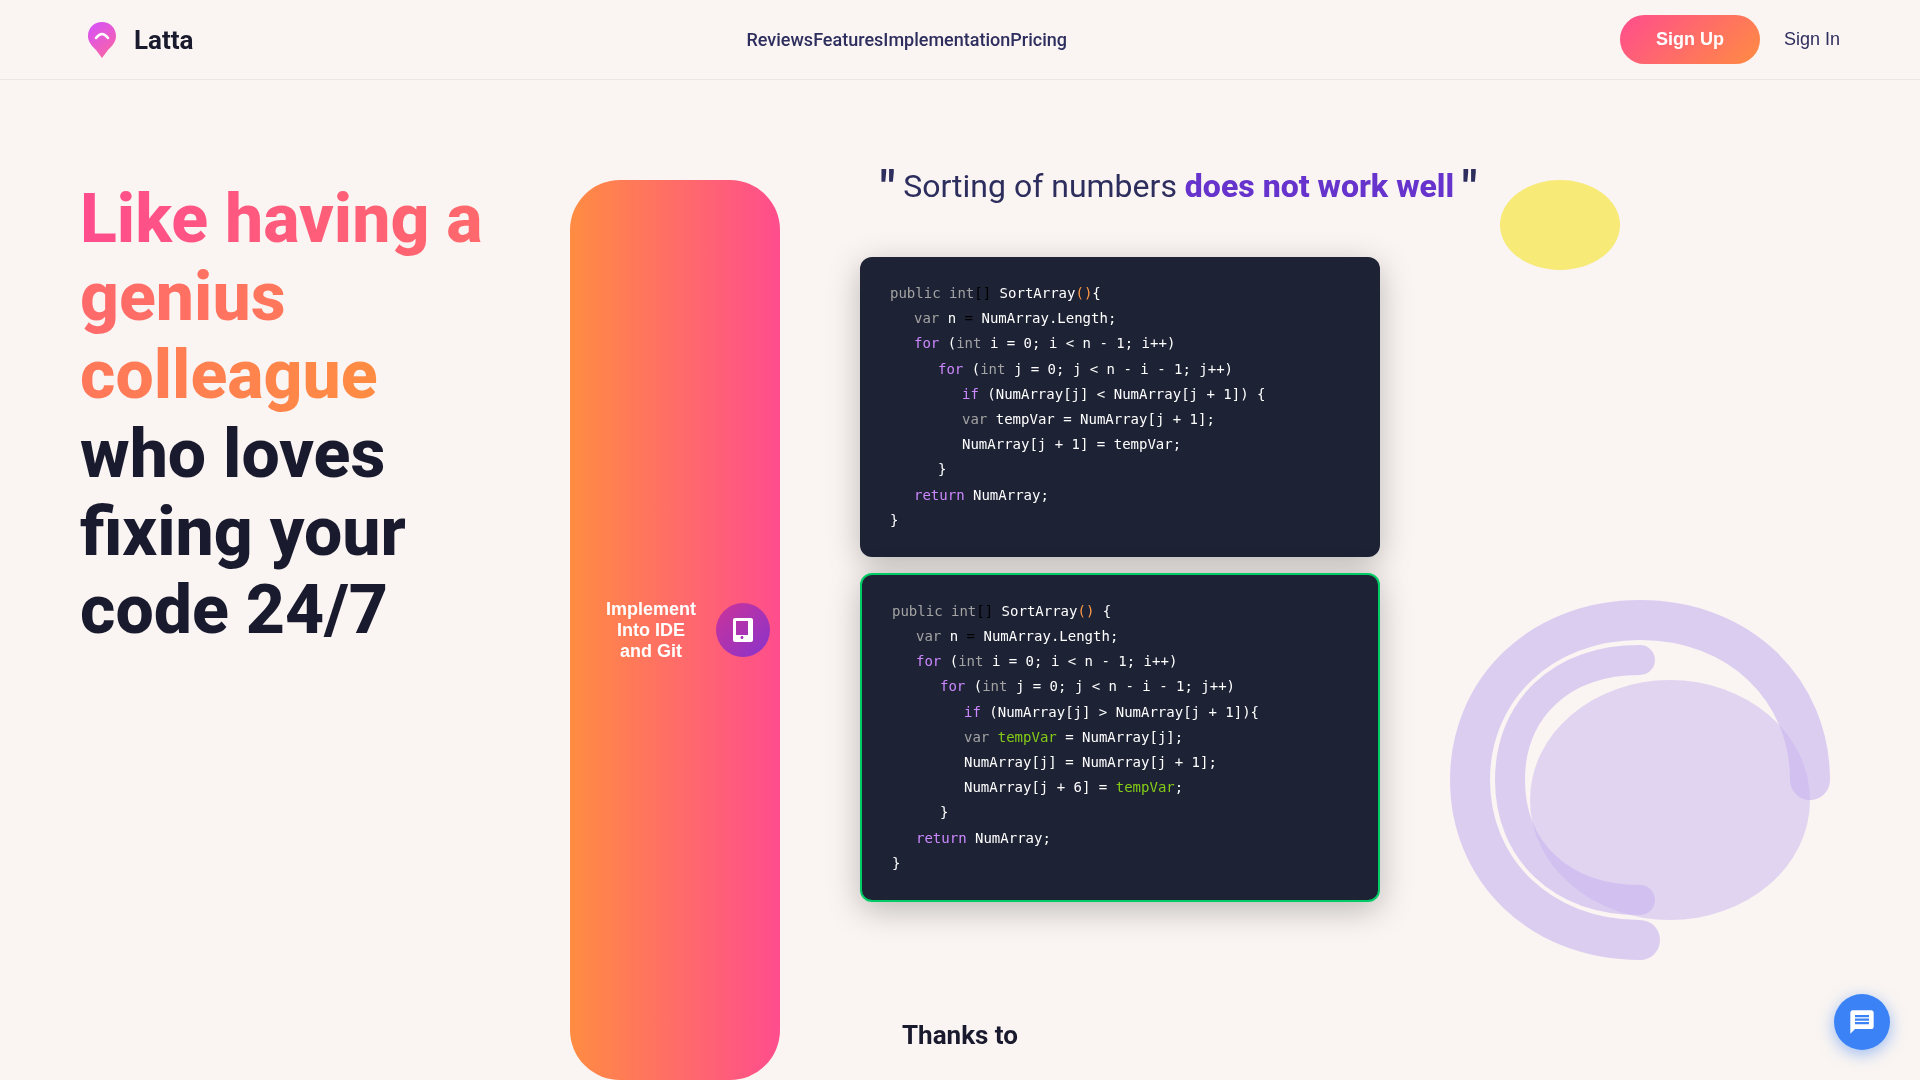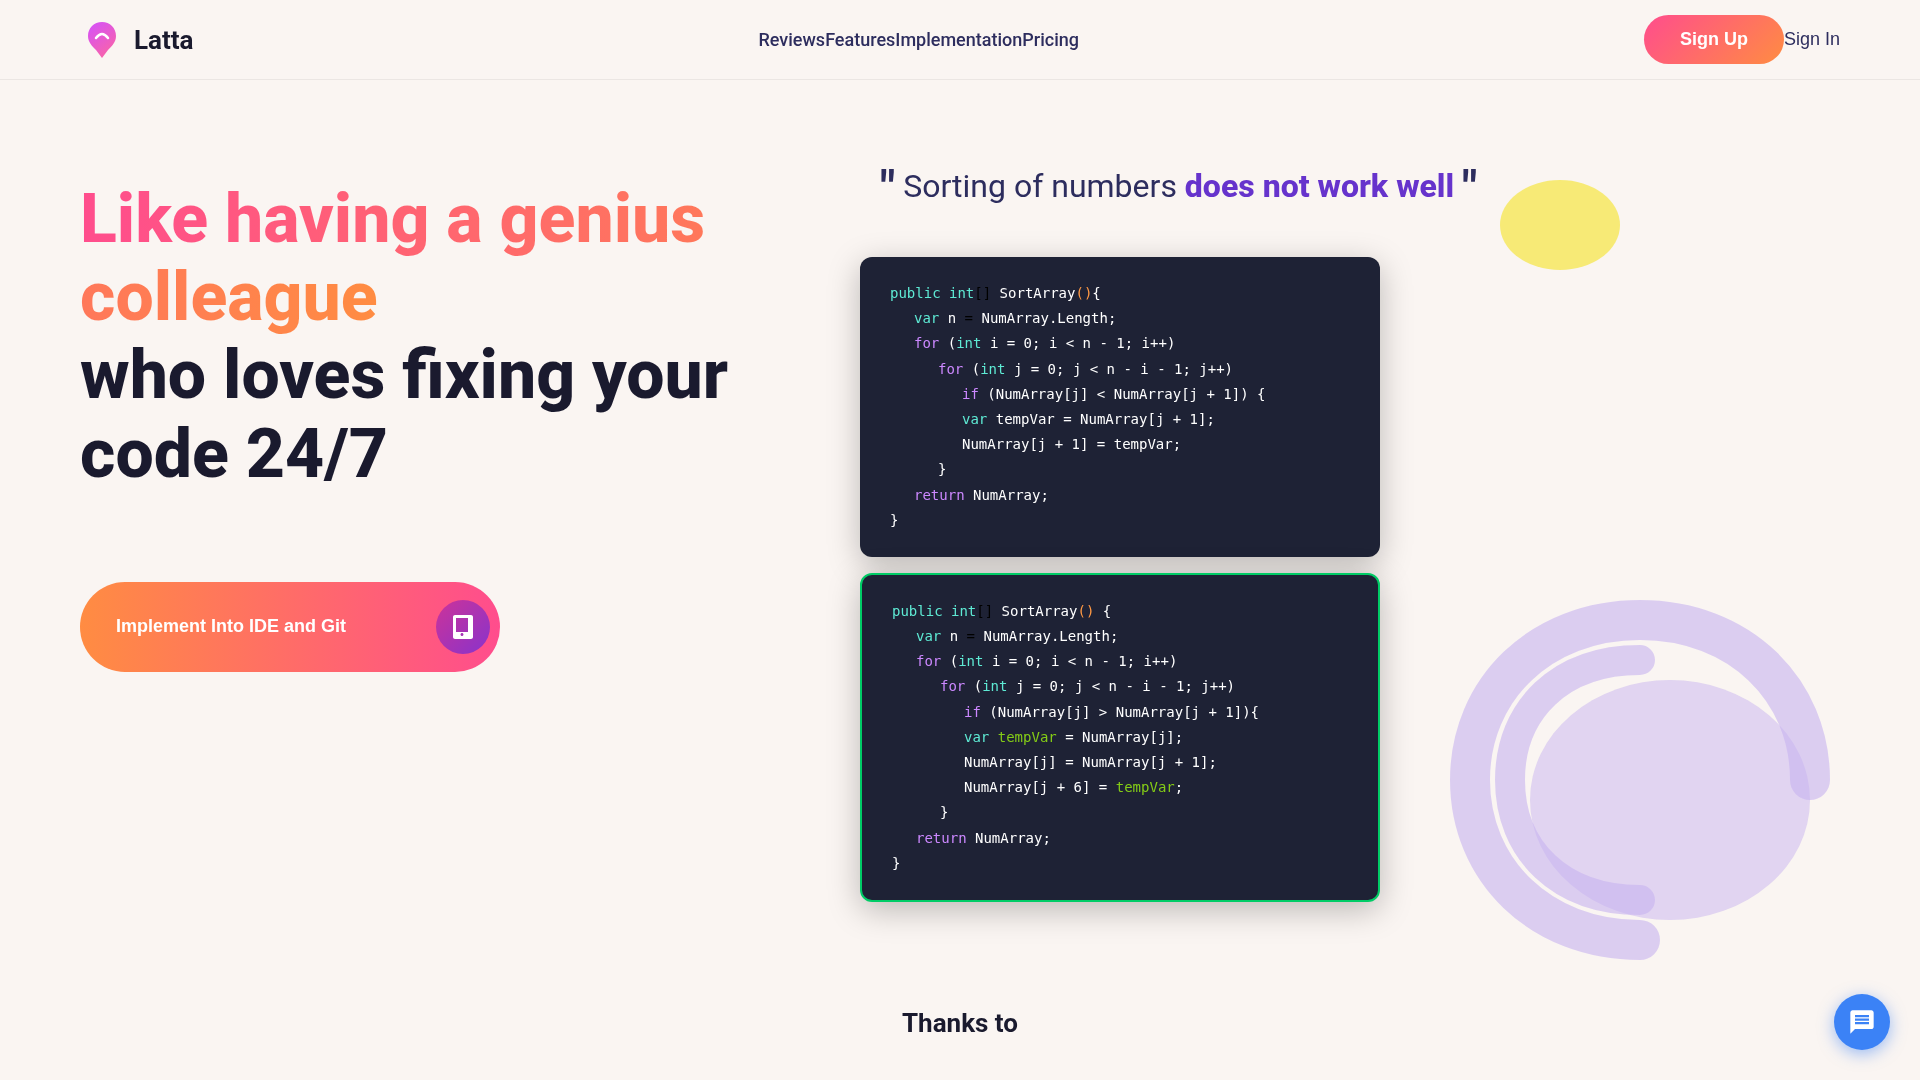--- a/index.html
+++ b/index.html
@@ -45,20 +45,21 @@
     }
     .nav-links a {
       text-decoration: none;
       color: #2d2d5e;
       font-size: 18px;
       font-weight: 500;
     }
     .nav-actions {
       display: flex;
       align-items: center;
+      gap: 24px;
     }
     .btn-signup {
       background: linear-gradient(135deg, #ff4d8d, #ff8c42);
       color: white;
       border: none;
       border-radius: 30px;
       padding: 14px 36px;
       font-size: 18px;
       font-weight: 600;
       cursor: pointer;
@@ -76,21 +77,22 @@
     .hero {
       display: flex;
       position: relative;
       padding: 60px 80px 0 80px;
       height: calc(1080px - 80px);
     }
 
     .hero-left {
       flex: 0 0 700px;
       display: flex;
-      flex-direction: column;
+      flex-direction: row;
+      justify-content: center;
       padding-top: 40px;
       gap: 39px;
     }
 
     .hero-headline {
       font-size: 68px;
       line-height: 1.15;
       font-weight: 800;
       margin-bottom: 50px;
     }
@@ -223,32 +225,32 @@
     }
     .code-card.card-green {
       border: 2px solid #00cc66;
     }
     .code-card.card-normal {
       border: none;
     }
 
     .code-line { display: block; }
     .c-white { color: #ffffff; }
-    .c-blue { color: #5eead4; }
+    .c-blue { color: #a3a3a3; }
     .c-orange { color: #ff9944; }
     .c-purple { color: #cc88ff; }
     .c-green { color: #84cc16; }
     .indent1 { padding-left: 24px; }
     .indent2 { padding-left: 48px; }
     .indent3 { padding-left: 72px; }
 
     
     .thanks-section {
       position: absolute;
-      bottom: 42px;
+      bottom: 30px;
       left: 50%;
       transform: translateX(-50%);
       text-align: center;
       font-size: 26px;
       font-weight: 700;
       color: #1a1a2e;
     }
 
     
     .chat-button {

